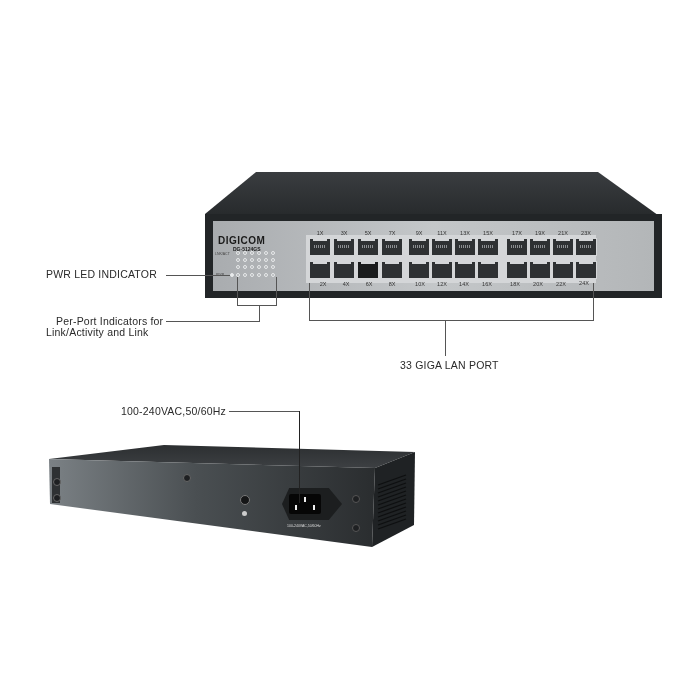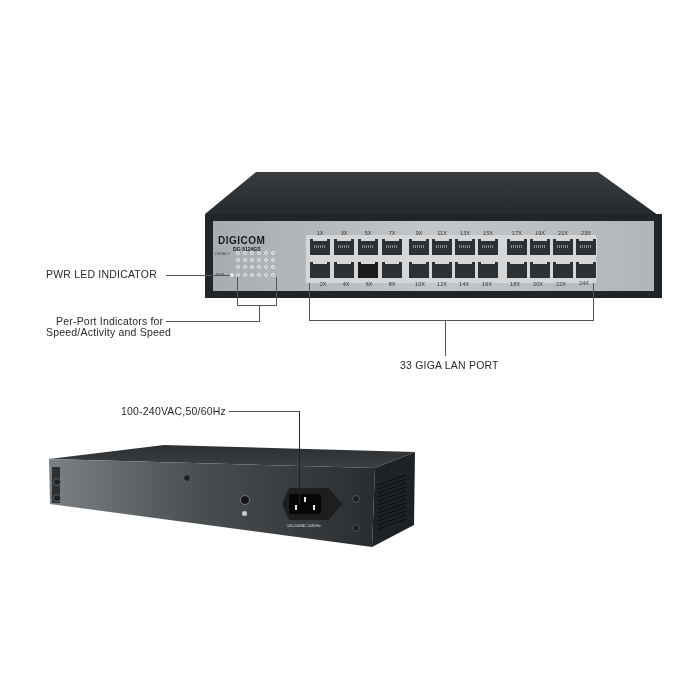--- a/index.html
+++ b/index.html
@@ -153,21 +153,21 @@
     <div class="port-lbl" style="left:549px;top:281px">22X</div>
     <div class="port-lbl" style="left:572px;top:280px">24X</div>
   </div>
 </div>
 
 <div>
   <div class="label" style="left:46px;top:268px;">PWR LED INDICATOR</div>
   <div class="line" style="left:166px;top:275px;width:64px;height:1px;"></div>
 
   <div class="label" style="left:46px;top:315px;padding-left:10px;">Per-Port Indicators for</div>
-  <div class="label" style="left:46px;top:326px;">Speed/Activity and Speed</div>
+  <div class="label" style="left:46px;top:326px;">Link/Activity and Link</div>
 
   <div class="line" style="left:166px;top:321px;width:94px;height:1px;"></div>
   <div class="line" style="left:259px;top:305px;width:1px;height:17px;"></div>
   <div class="line" style="left:237px;top:305px;width:40px;height:1px;"></div>
   <div class="line" style="left:237px;top:277px;width:1px;height:29px;"></div>
   <div class="line" style="left:276px;top:277px;width:1px;height:29px;"></div>
 
   <div class="line" style="left:309px;top:283px;width:1px;height:38px;"></div>
   <div class="line" style="left:593px;top:283px;width:1px;height:38px;"></div>
   <div class="line" style="left:309px;top:320px;width:285px;height:1px;"></div>

